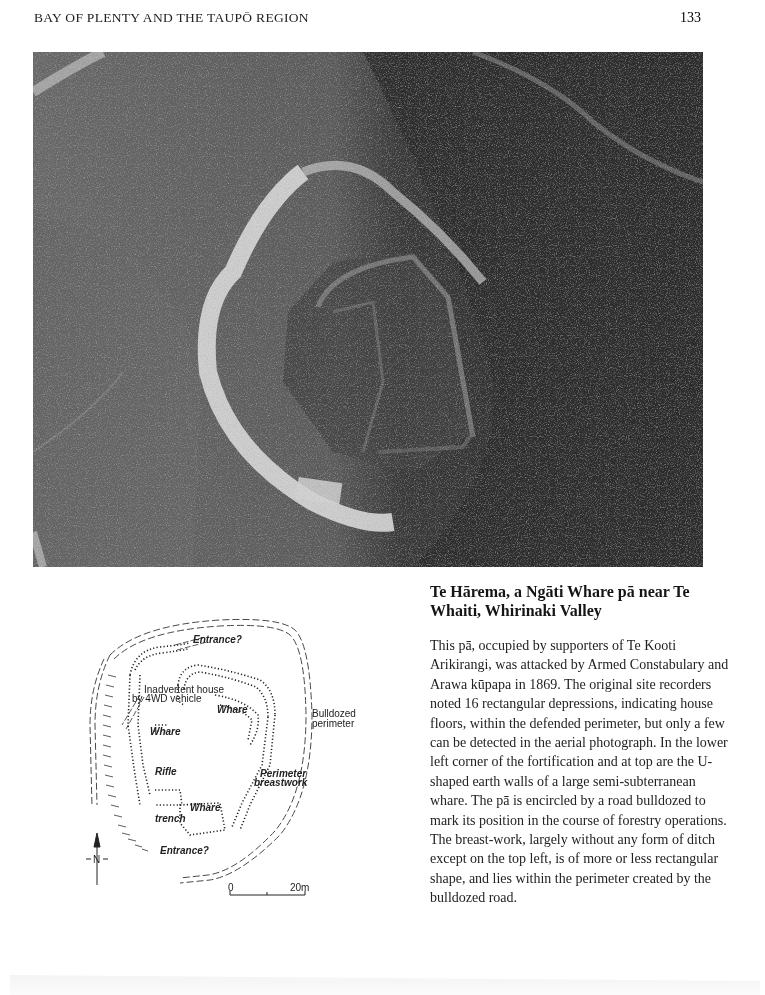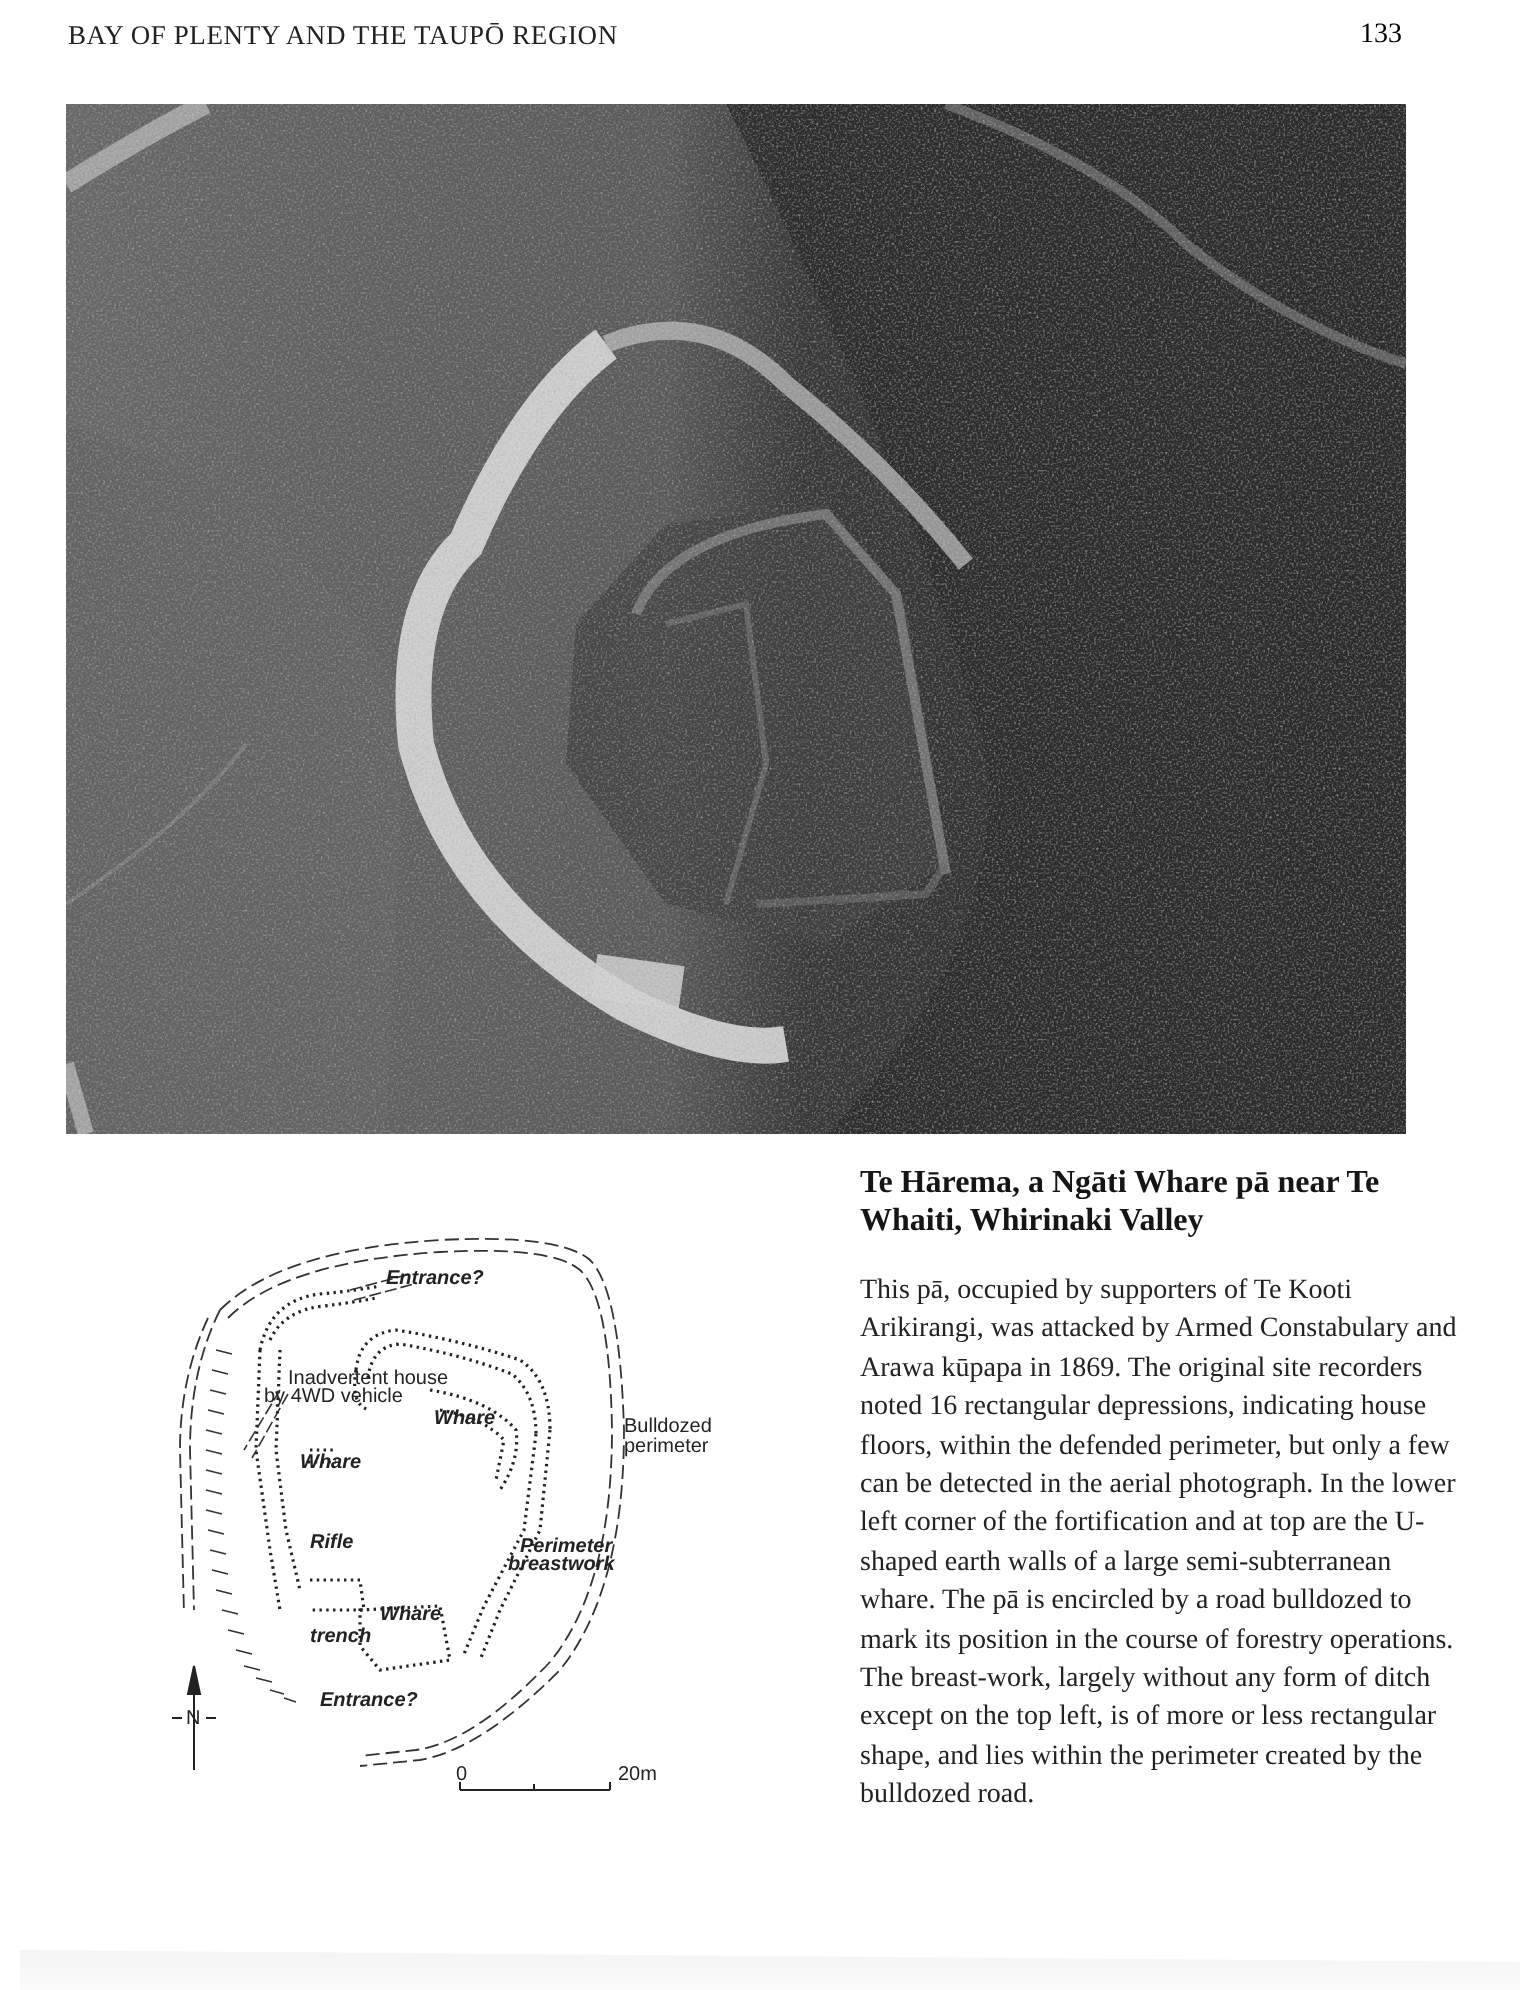--- a/index.html
+++ b/index.html
@@ -149,19 +149,19 @@
   <span class="plan-label" style="left:232px; top:104px;">Bulldozed</span>
   <span class="plan-label" style="left:232px; top:114px;">perimeter</span>
   <span class="plan-label bi" style="left:75px; top:162px;">Rifle</span>
   <span class="plan-label bi" style="left:75px; top:171px;margin-top:38px;">trench</span>
   <span class="plan-label bi" style="left:180px; top:164px;">Perimeter</span>
   <span class="plan-label bi" style="left:174px; top:173px;">breastwork</span>
   <span class="plan-label bi" style="left:110px; top:198px;">Whare</span>
   <span class="plan-label bi" style="left:80px; top:241px;">Entrance?</span>
   <span class="plan-label" style="left:13px; top:250px;">N</span>
   <span class="plan-label" style="left:148px; top:278px;">0</span>
-  <span class="plan-label" style="left:229px; top:278px;">20m</span>
+  <span class="plan-label" style="left:210px; top:278px;">20m</span>
 </div>
 
 <div class="caption-title">Te Hārema, a Ngāti Whare pā near Te Whaiti, Whirinaki Valley</div>
 <div class="caption-body">This pā, occupied by supporters of Te Kooti Arikirangi, was attacked by Armed Constabulary and Arawa kūpapa in 1869. The original site recorders noted 16 rectangular depressions, indicating house floors, within the defended perimeter, but only a few can be detected in the aerial photograph. In the lower left corner of the fortification and at top are the U-shaped earth walls of a large semi-subterranean whare. The pā is encircled by a road bulldozed to mark its position in the course of forestry operations. The breast-work, largely without any form of ditch except on the top left, is of more or less rectangular shape, and lies within the perimeter created by the bulldozed road.</div>
 
 <div class="bottom-shadow"></div>
 
 </body></html>

